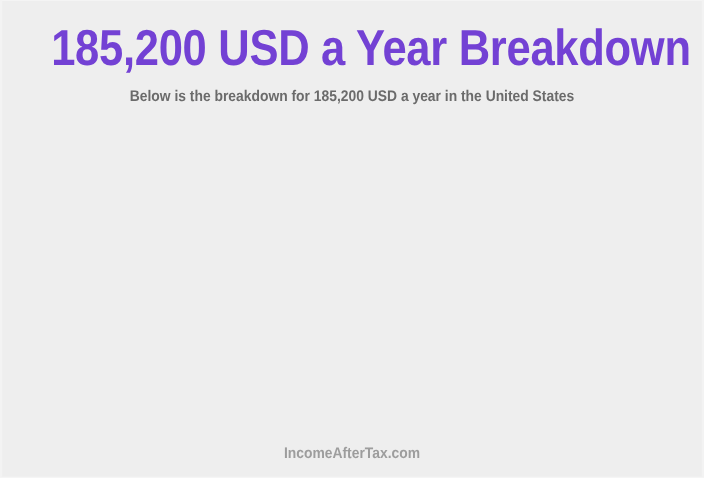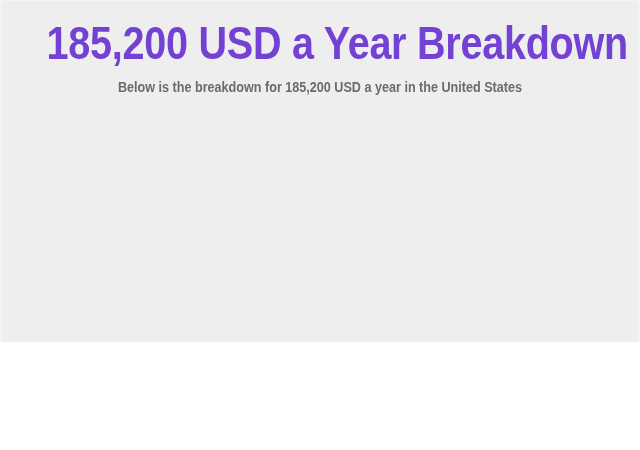--- a/index.html
+++ b/index.html
@@ -13,21 +13,21 @@
     overflow: hidden;
     background: #ffffff;
     font-family: "Liberation Sans", sans-serif;
   }
 
   
   .page {
     position: relative;
     box-sizing: border-box;
     width: 640px;
-    height: 342px;
+    height: 434px;
     background: #eeeeee;
     border-top: 1px solid #f4f4f4;
     border-left: 2px solid #f3f3f3;
     border-right: 2px solid #f3f3f3;
     border-bottom: 1px solid #f1f1f1;
     display: flex;
     flex-direction: column;
     align-items: stretch;
   }
 
@@ -110,14 +110,17 @@
     <h1 class="page-title">185,200 USD a Year Breakdown</h1>
     <p class="page-subtitle">Below is the breakdown for 185,200 USD a year in the United States</p>
   </div>
 
   <div class="content-body">
     <div class="chart-area">
       
     </div>
   </div>
 
+  <div class="footer">
+    <p class="site-credit">IncomeAfterTax.com</p>
+  </div>
 
 </div>
 
 </body></html>

